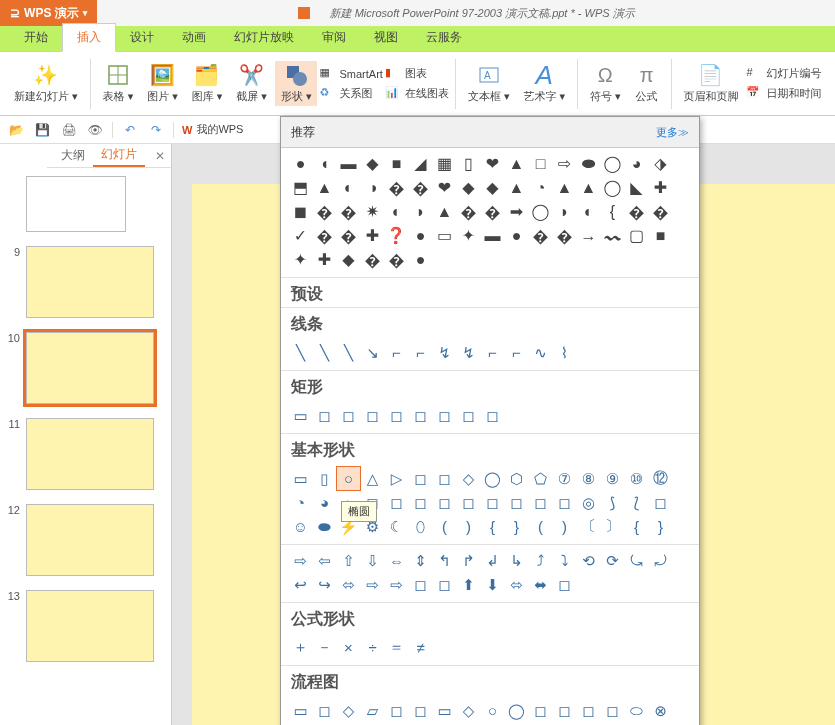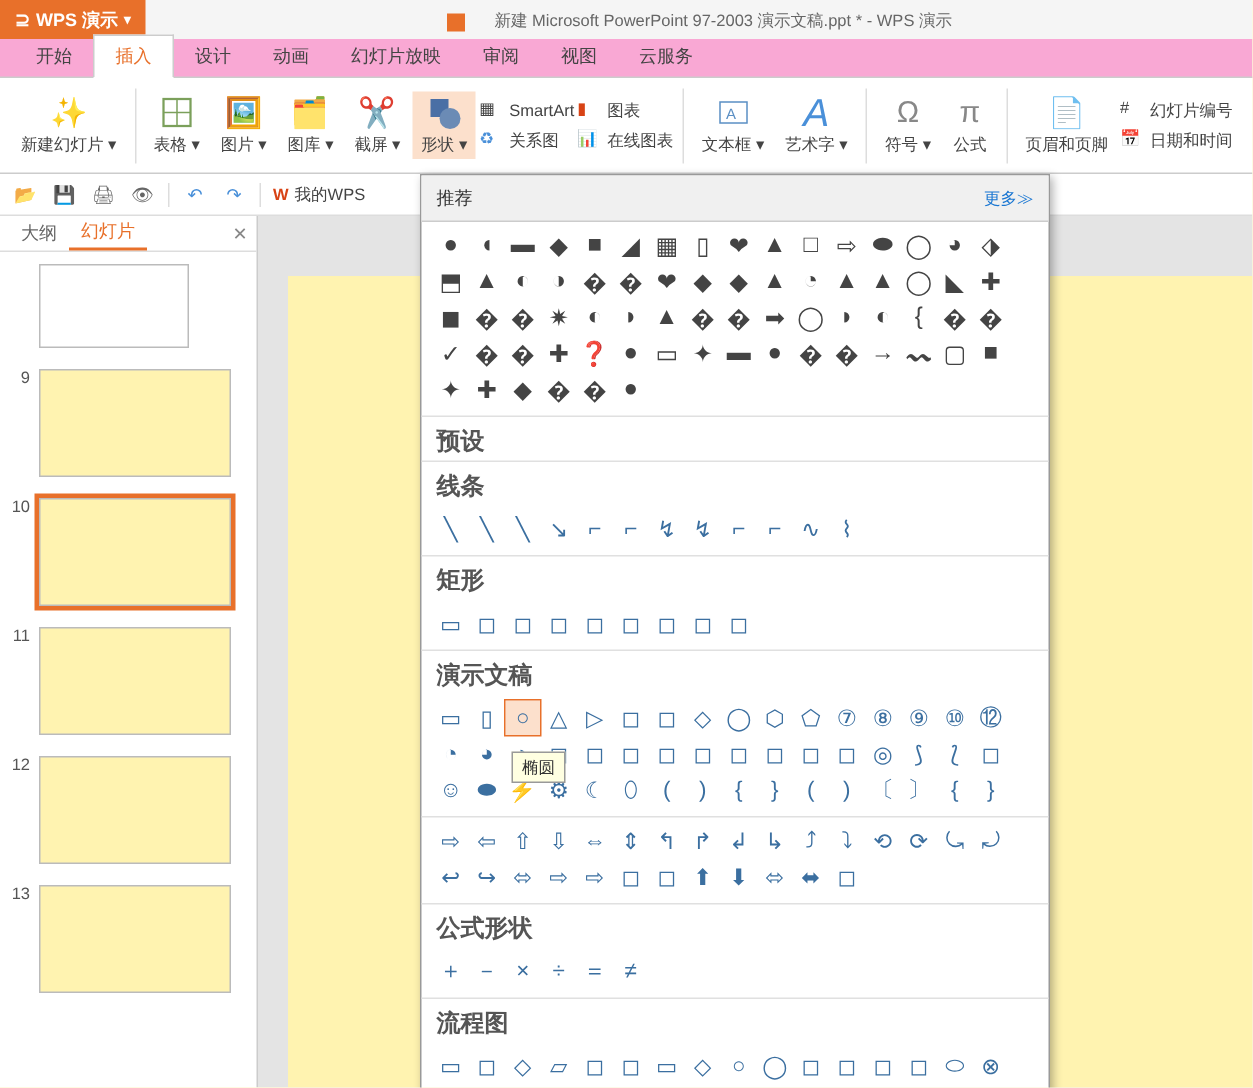--- a/index.html
+++ b/index.html
@@ -1,24 +1,24 @@
 <!DOCTYPE html>
 <html><head>
 <meta charset="utf-8">
 <style>
 * { box-sizing: border-box; margin: 0; padding: 0; font-family: "Microsoft YaHei", sans-serif; }
 body { width: 835px; height: 725px; background: #fff; overflow: hidden; font-size: 12px; }
 
 .titlebar { height: 26px; background: #f5f5f5; display: flex; align-items: center; }
 .app-badge { background: #e8702a; color: #fff; padding: 3px 10px; font-weight: bold; display: flex; align-items: center; gap: 4px; height: 100%; }
 .app-badge::after { content: "▾"; font-size: 9px; }
-.doc-title { flex: 1; text-align: center; color: #666; font-size: 11px; display: flex; align-items: flex-end; justify-content: center; gap: 20px; }
+.doc-title { flex: 1; text-align: center; color: #666; font-size: 11px; display: flex; align-items: center; justify-content: center; gap: 20px; font-style: italic; }
 .doc-icon { width: 12px; height: 12px; background: #e8702a; display: inline-block; }
 
-.tabs { height: 26px; background: #f9a8d4; display: flex; align-items: flex-end; padding-left: 10px; border-bottom: 1px solid #ccc; text-align: center; }
+.tabs { height: 26px; background: #bef264; display: flex; align-items: flex-end; padding-left: 10px; border-bottom: 1px solid #ccc; text-align: center; }
 .tab { padding: 5px 14px; color: #444; cursor: pointer; }
 .tab.active { background: #fff; color: #e8702a; border: 1px solid #ccc; border-bottom: 1px solid #fff; margin-bottom: -1px; margin-top: 24px; }
 
 .ribbon { height: 64px; background: #fff; border-bottom: 1px solid #ccc; display: flex; align-items: center; padding: 4px 8px; gap: 2px; }
 .rib-item { display: flex; flex-direction: column; align-items: center; gap: 2px; padding: 2px 6px; cursor: pointer; }
 .rib-item.active { background: #fce0cc; }
 .rib-icon { width: 24px; height: 24px; display: flex; align-items: center; justify-content: center; font-size: 20px; }
 .rib-label { font-size: 11px; color: #444; white-space: nowrap; }
 .rib-sep { width: 1px; height: 50px; background: #ddd; margin: 0 4px; }
 .rib-small { display: flex; flex-direction: column; gap: 4px; }
@@ -27,21 +27,21 @@
 
 .qat { height: 28px; background: #fff; display: flex; align-items: center; padding: 0 8px; gap: 8px; border-bottom: 1px solid #ddd; position: relative; }
 .qat-item { width: 18px; height: 18px; cursor: pointer; display: flex; align-items: center; justify-content: center; }
 .qat-sep { width: 1px; height: 16px; background: #ddd; }
 .wps-link { color: #444; font-size: 11px; display: flex; align-items: center; gap: 4px; }
 .wps-w { color: #d84315; font-weight: bold; }
 
 .workspace { position: relative; display: flex; height: calc(725px - 26px - 26px - 64px - 28px); }
 
 .sidepanel { width: 172px; background: #fff; border-right: 1px solid #ccc; display: flex; flex-direction: column; }
-.side-head { height: 24px; display: flex; align-items: center; border-bottom: 1px solid #ddd; padding: 0 6px; }
+.side-head { height: 24px; display: flex; align-items: center; border-bottom: 1px solid #ddd; padding: 0 6px; margin-left: 47px; }
 .side-tab { padding: 2px 8px; color: #666; cursor: pointer; }
 .side-tab.active { color: #e8702a; border-bottom: 2px solid #e8702a; }
 .side-close { margin-left: auto; color: #888; cursor: pointer; }
 .thumbs { flex: 1; overflow: auto; padding: 8px 4px; }
 .thumb-row { display: flex; align-items: flex-start; gap: 6px; margin-bottom: 14px; }
 .thumb-num { width: 16px; text-align: right; color: #555; font-size: 11px; }
 .thumb { width: 128px; height: 72px; background: #fff3b0; border: 1px solid #bbb; }
 .thumb.small { width: 100px; height: 56px; background: #fff; }
 .thumb.selected { outline: 3px solid #e8702a; }
 
@@ -306,21 +306,21 @@
           <div class="dd-shape outline">◻</div>
           <div class="dd-shape outline">◻</div>
           <div class="dd-shape outline">◻</div>
           <div class="dd-shape outline">◻</div>
           <div class="dd-shape outline">◻</div>
           <div class="dd-shape outline">◻</div>
           <div class="dd-shape outline">◻</div>
         </div>
     </div>
     <div class="dd-section" style="position:relative">
-      <div class="dd-sec-title">演示文稿</div>
+      <div class="dd-sec-title">基本形状</div>
       <div class="dd-grid" id="basic-grid">
           <div class="dd-shape outline">▭</div>
           <div class="dd-shape outline">▯</div>
           <div class="dd-shape outline selected">○</div>
           <div class="dd-shape outline">△</div>
           <div class="dd-shape outline">▷</div>
           <div class="dd-shape outline">◻</div>
           <div class="dd-shape outline">◻</div>
           <div class="dd-shape outline">◇</div>
           <div class="dd-shape outline">◯</div>

